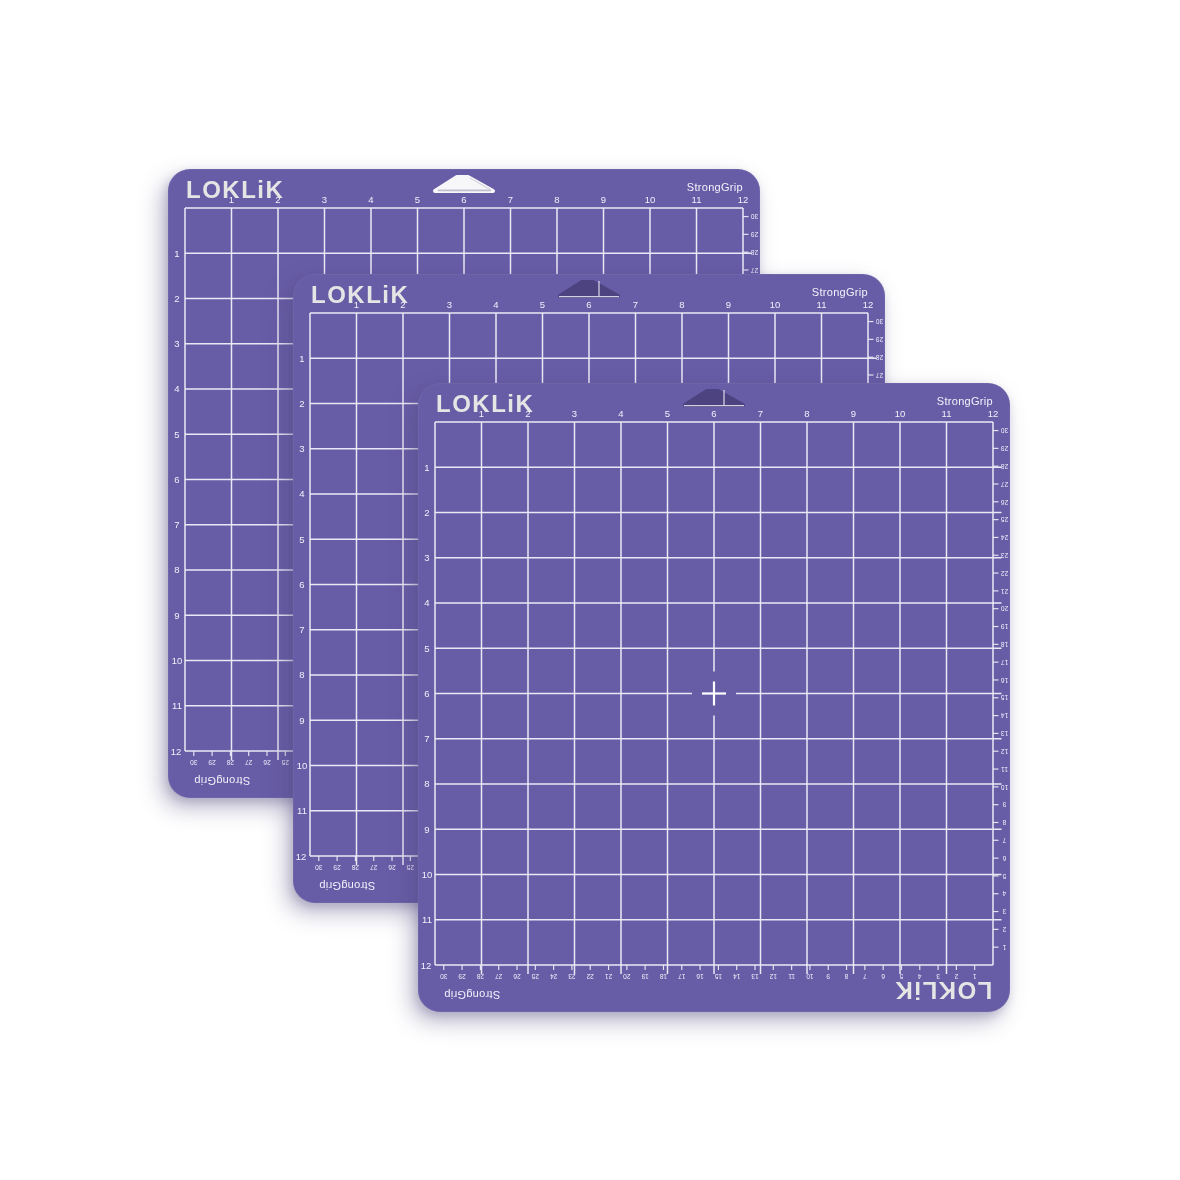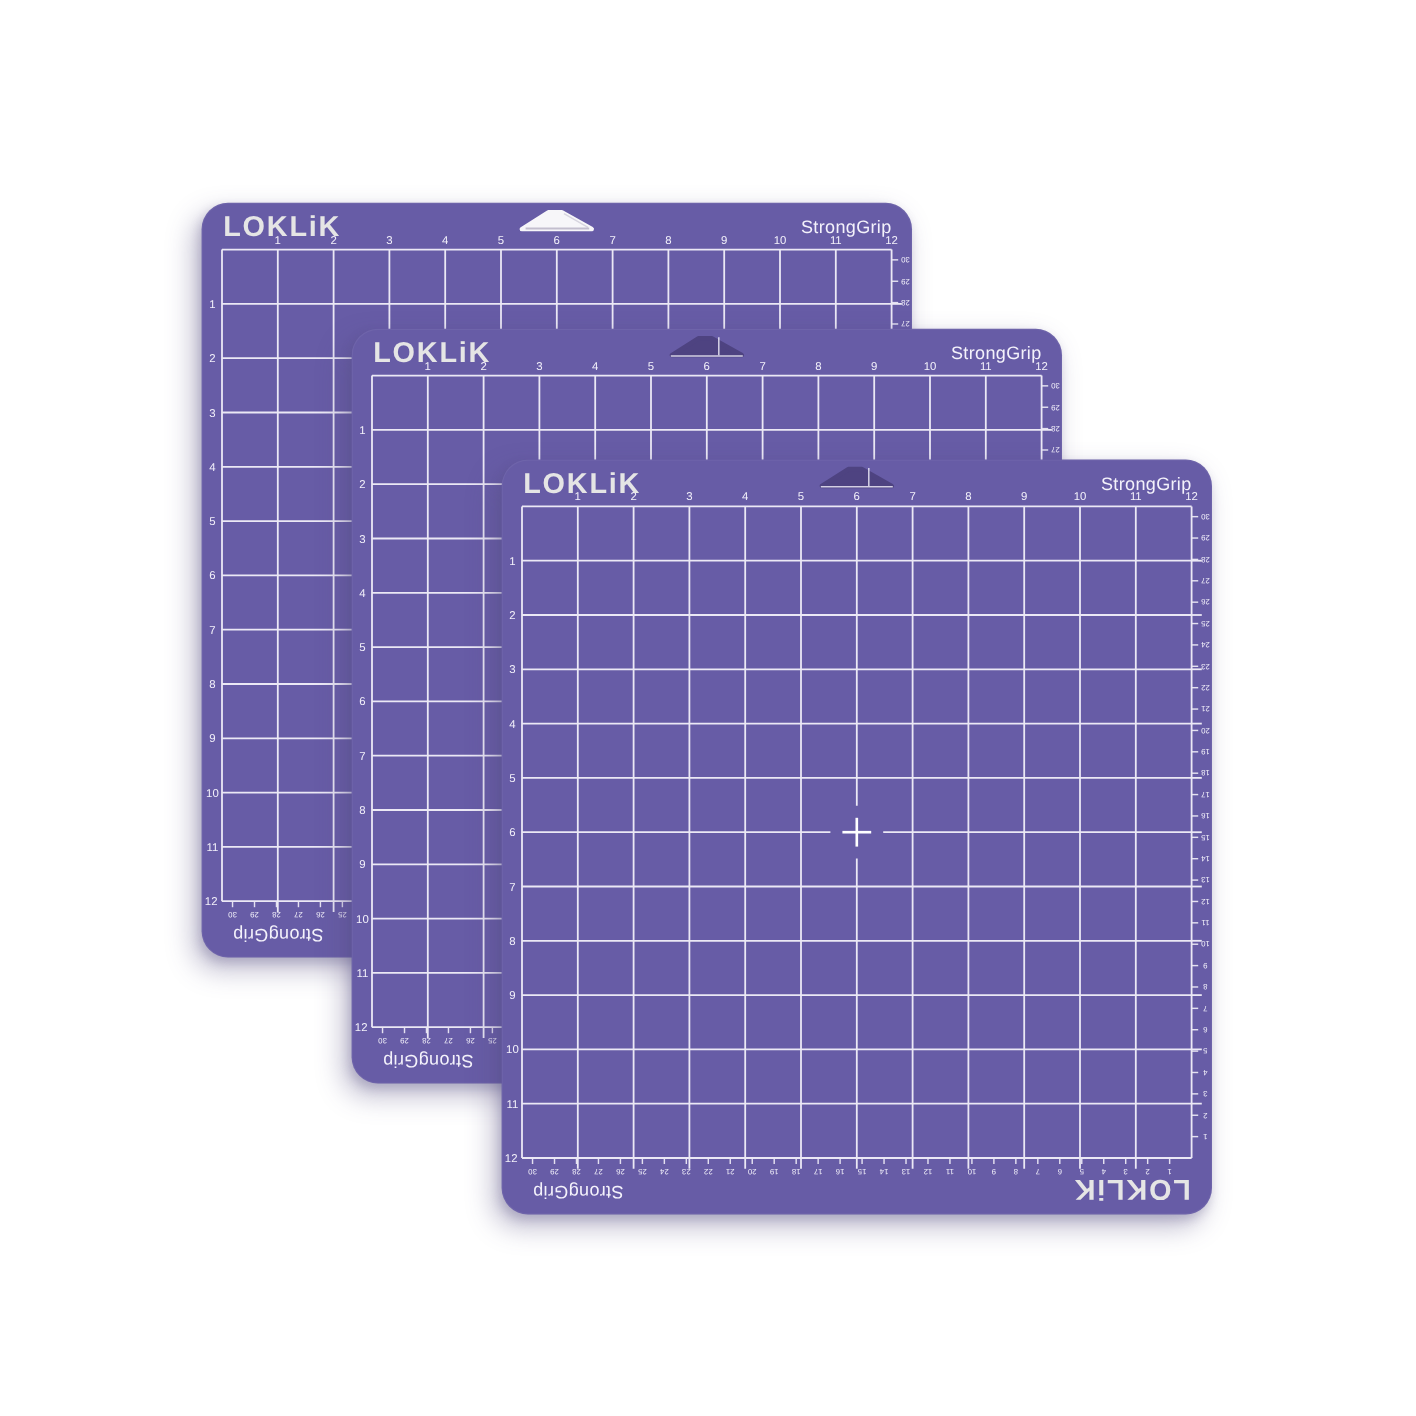--- a/index.html
+++ b/index.html
@@ -18,21 +18,21 @@
   .mat-front{left:418px;top:383px;z-index:3;}
   .grid-svg{position:absolute;left:0;top:0;width:592px;height:629px;}
   .notch-svg{position:absolute;left:50%;top:5px;width:64px;height:19px;margin-left:-32px;}
   .logo{
     position:absolute;color:#e5e5e5;font-weight:bold;font-size:24px;letter-spacing:1.5px;
     font-family:Liberation Sans, sans-serif;white-space:nowrap;line-height:1;
   }
   .logo-top{left:18px;top:9px;}
   .logo-bottom{right:18px;bottom:10px;transform:rotate(180deg);}
   .grip{
-    position:absolute;color:#F4F2FB;font-size:15px;letter-spacing:0.3px;white-space:nowrap;line-height:1;
+    position:absolute;color:#F4F2FB;font-size:11px;letter-spacing:0.3px;white-space:nowrap;line-height:1;
     font-family:"Liberation Sans",sans-serif;
     text-align:center;
   }
   .grip-top{right:17px;top:13px;}
   .grip-bottom{left:26px;bottom:12px;transform:rotate(180deg);}
 </style>
 </head>
 <body>
 
 <div class="scene">

